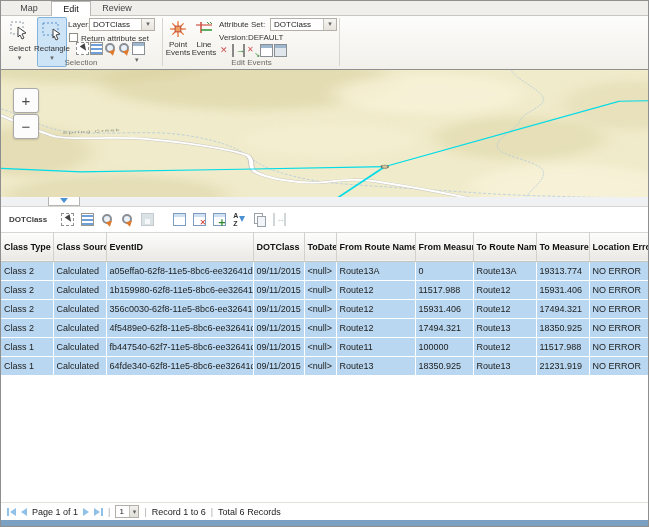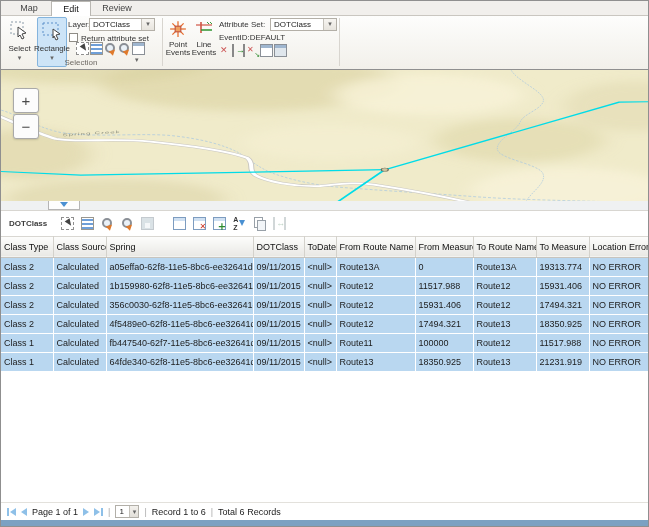--- a/index.html
+++ b/index.html
@@ -75,21 +75,21 @@
   .collapse-tab b{width:0;height:0;border:4px solid transparent;border-top:5px solid #4a90d2;margin-top:4px;}
 
   
   .ptoolbar{height:25px;background:#fff;display:flex;align-items:center;flex:none;padding-left:8px;}
   .ptitle{font-size:8px;font-weight:bold;color:#3c3c3c;margin-right:14px;}
   .ptoolbar .mi{margin-right:7px;}
   .gap-left{margin-left:12px;}
 
   #grid table{border-collapse:collapse;table-layout:fixed;width:647px;font-size:9px;}
   #grid th{background:linear-gradient(#fdfdfc,#e9e8e4);border-right:1px solid #d3d1cb;border-bottom:1px solid #c7c4be;border-top:1px solid #d9d7d2;
-           font-weight:normal;text-align:left;padding:2px 3px;height:21px;white-space:nowrap;overflow:hidden;color:#111;}
+           font-weight:bold;text-align:left;padding:2px 3px;height:29px;white-space:nowrap;overflow:hidden;color:#111;}
   #grid td{background:#b9d7f0;border-right:1px solid rgba(255,255,255,.55);border-bottom:1px solid rgba(255,255,255,.8);
            padding:0 3px;height:19px;white-space:nowrap;overflow:hidden;color:#1c1c1c;}
   .grid-fill{flex:1;background:#fff;}
 
   .pager{height:18px;background:#fff;border-top:1px solid #e3e1dc;display:flex;align-items:center;padding-left:6px;font-size:9px;color:#222;flex:none;}
   .pager > *{margin-right:5px;}
   .tri{width:0;height:0;display:inline-block;}
   .tri-l{border:4px solid transparent;border-right:6px solid #8ec0e8;border-left:none;}
   .tri-r{border:4px solid transparent;border-left:6px solid #8ec0e8;border-right:none;}
   .vbar{display:inline-block;width:2px;height:8px;background:#8ec0e8;}
@@ -183,28 +183,29 @@
         </svg>
       </span>
       <span class="lbl">Line Events</span>
     </div>
 
     <span class="flabel" style="left:218px;top:4px;">Attribute Set:</span>
     <div class="combo" style="left:269px;top:2px;width:67px;">
       <span class="val">DOTClass</span>
       <span class="btn car"></span>
     </div>
-    <span class="flabel" style="left:218px;top:17px;">EventID:DEFAULT</span>
+    <span class="flabel" style="left:218px;top:17px;">Version:DEFAULT</span>
 
     <span class="mi abs x-red" style="left:217px;top:28px;"></span>
     <span class="mi abs extend" style="left:231px;top:28px;"></span>
     <span class="mi abs split" style="left:245px;top:28px;"></span>
     <span class="mi abs panel" style="left:259px;top:28px;"></span>
     <span class="mi abs panel2" style="left:273px;top:28px;"></span>
 
+    <div class="group-label" style="left:163px;width:175px;">Edit Events</div>
     <div class="vdiv" style="left:338px;"></div>
   </div>
 
   <div id="map">
     <svg viewBox="0 0 649 288" preserveAspectRatio="none">
       <defs>
         <filter id="b" x="-60%" y="-60%" width="220%" height="220%">
             <feGaussianBlur stdDeviation="10"></feGaussianBlur>
           </filter>
       </defs>
@@ -276,21 +277,21 @@
           <col style="width: 79px;">
           <col style="width: 58px;">
           <col style="width: 63px;">
           <col style="width: 53px;">
           <col style="width: 59px;">
         </colgroup>
         <thead>
           <tr>
             <th>Class Type</th>
             <th>Class Source</th>
-            <th>Spring</th>
+            <th>EventID</th>
             <th>DOTClass</th>
             <th>ToDate</th>
             <th>From Route Name</th>
             <th>From Measure</th>
             <th>To Route Name</th>
             <th>To Measure</th>
             <th>Location Error</th>
           </tr>
         </thead>
         <tbody>

